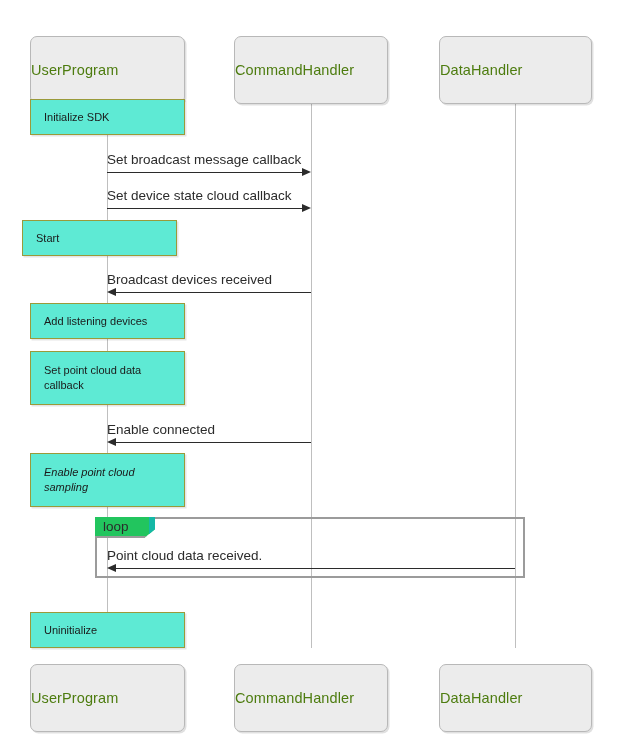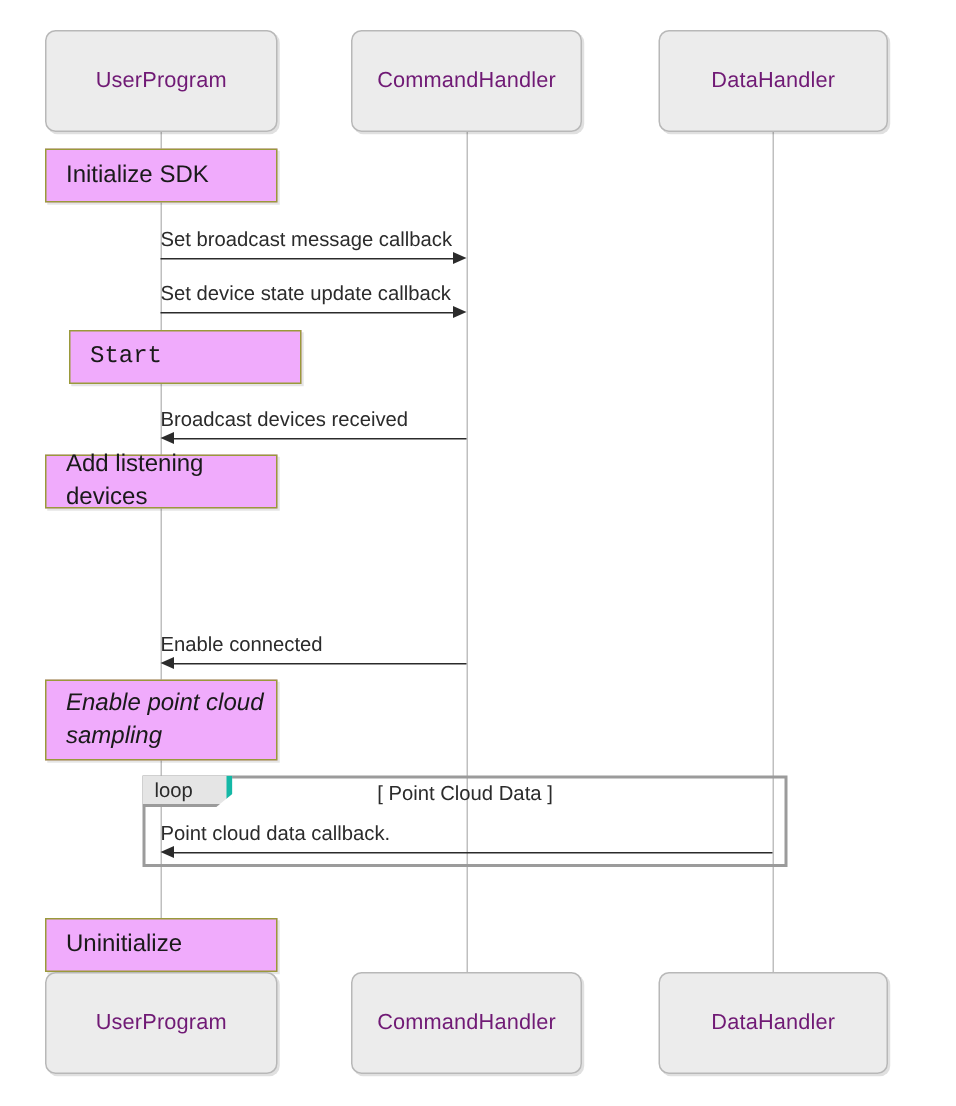--- a/index.html
+++ b/index.html
@@ -26,38 +26,39 @@
   }
   
   .participant {
     position: absolute;
     box-sizing: border-box;
     background: #ececec;
     border: 1px solid #b8b8b8;
     border-radius: 7px;
     display: flex;
     align-items: center;
-    justify-content: center;
-    color: #701a75;
+    justify-content: flex-start;
+    color: #4d7c0f;
     font-size: 14.5px;
     letter-spacing: 0.1px;
     box-shadow: 1.5px 1.5px 0 rgba(0,0,0,0.12);
+    margin-top: 16px;
   }
   
   .action {
     position: absolute;
     box-sizing: border-box;
-    background: #f0abfc;
+    background: #5eead4;
     border: 1px solid #9a9a3a;
     display: flex;
     align-items: center;
     justify-content: flex-start;
     padding: 0 0 0 13px;
     color: #1a1a1a;
-    font-size: 16px;
+    font-size: 11px;
     line-height: 1.35;
     white-space: pre-line;
     box-shadow: 1.5px 1.5px 0 rgba(0,0,0,0.10);
   }
   
   .msg-line {
     position: absolute;
     height: 0;
     border-top: 1.4px solid #2b2b2b;
   }
@@ -83,22 +84,22 @@
   
   .frame {
     position: absolute;
     box-sizing: border-box;
     border: 2px solid #9b9b9b;
     background: transparent;
   }
   .frame-tag {
     position: absolute;
     box-sizing: border-box;
-    background: #e5e5e5;
-    border-right: 4px solid #14b8a6;
+    background: #22c55e;
+    border-right: 6px solid #14b8a6;
     border-bottom: 2px solid #9b9b9b;
     color: #2b2b2b;
     font-size: 13.5px;
     display: flex;
     align-items: center;
     padding-left: 8px;
     clip-path: polygon(0 0, 100% 0, 100% 58%, 82% 100%, 0 100%);
   }
   .frame-cond {
     position: absolute;
@@ -121,51 +122,52 @@
   </div>
   <div class="participant" style="left:234px; top:20px; width:154px; height:68px;">
     <span>CommandHandler</span>
   </div>
   <div class="participant" style="left:439px; top:20px; width:153px; height:68px;">
     <span>DataHandler</span>
   </div>
 
   <div class="action" style="left:30px; top:99px; width:155px; height:36px;">Initialize SDK</div>
 
-  <div class="action" style="left:46px; top:220px; width:155px; height:36px;font-family:Liberation Mono, monospace;">Start</div>
+  <div class="action" style="left:22px; top:220px; width:155px; height:36px;">Start</div>
 
   <div class="action" style="left:30px; top:303px; width:155px; height:36px;">Add listening devices</div>
 
+  <div class="action" style="left:30px; top:351px; width:155px; height:54px;">Set point cloud data
+callback</div>
 
   <div class="action" style="left:30px; top:453px; width:155px; height:54px;font-style:italic;">Enable point cloud
 sampling</div>
 
   <div class="action" style="left:30px; top:591px; width:155px; height:36px;margin-top:21px;">Uninitialize</div>
 
   <div class="msg-label" style="left:107px; top:152px; width:204px;">Set broadcast message callback</div>
   <div class="msg-line" style="left:107px; top:172px; width:196px;"></div>
   <div class="arrowhead right" style="left:302px; top:168px;"></div>
 
-  <div class="msg-label" style="left:107px; top:188px; width:204px;">Set device state update callback</div>
+  <div class="msg-label" style="left:107px; top:188px; width:204px;">Set device state cloud callback</div>
   <div class="msg-line" style="left:107px; top:208px; width:196px;"></div>
   <div class="arrowhead right" style="left:302px; top:204px;"></div>
 
   <div class="msg-label" style="left:107px; top:272px; width:204px;">Broadcast devices received</div>
   <div class="msg-line" style="left:115px; top:292px; width:196px;"></div>
   <div class="arrowhead left" style="left:107px; top:288px;"></div>
 
   <div class="msg-label" style="left:107px; top:422px; width:204px;">Enable connected</div>
   <div class="msg-line" style="left:115px; top:442px; width:196px;"></div>
   <div class="arrowhead left" style="left:107px; top:438px;"></div>
 
   <div class="frame" style="left:95px; top:517px; width:430px; height:61px;"></div>
   <div class="frame-tag" style="left:95px; top:517px; width:60px; height:21px;">loop</div>
-  <div class="frame-cond" style="left:185px; top:521px; width:250px; text-align:center;">[ Point Cloud Data ]</div>
 
-  <div class="msg-label" style="left:107px; top:548px; width:408px;">Point cloud data callback.</div>
+  <div class="msg-label" style="left:107px; top:548px; width:408px;">Point cloud data received.</div>
   <div class="msg-line" style="left:115px; top:568px; width:400px;"></div>
   <div class="arrowhead left" style="left:107px; top:564px;"></div>
 
   <div class="participant" style="left:30px; top:648px; width:155px; height:68px;">
     <span>UserProgram</span>
   </div>
   <div class="participant" style="left:234px; top:648px; width:154px; height:68px;">
     <span>CommandHandler</span>
   </div>
   <div class="participant" style="left:439px; top:648px; width:153px; height:68px;">

